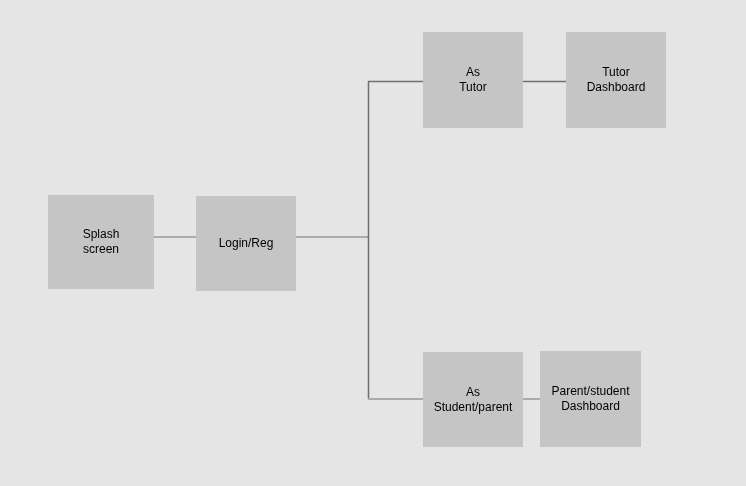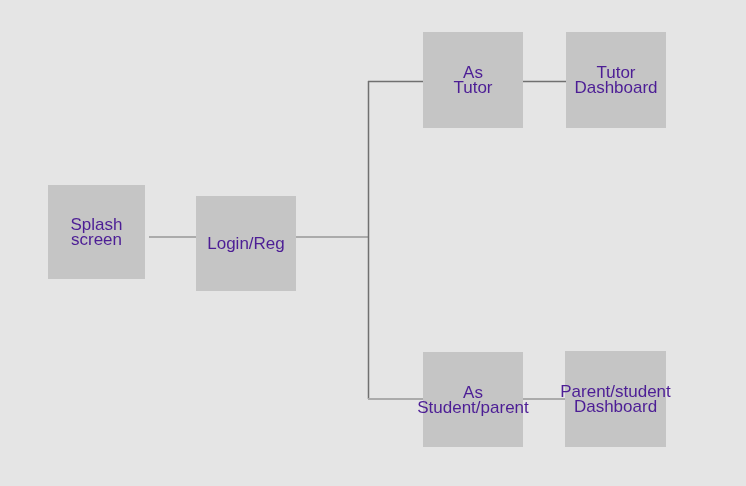--- a/index.html
+++ b/index.html
@@ -23,32 +23,32 @@
     width: 746px;
     height: 486px;
   }
   .flow-node {
     position: absolute;
     background: #c5c5c5;
     display: flex;
     align-items: center;
     justify-content: center;
     text-align: center;
-    color: #4c1d95;
-    font-size: 17px;
+    color: #000000;
+    font-size: 12px;
     line-height: 15px;
     white-space: pre-line;
     user-select: none;
   }
-  .node-splash            { left: 48px;  top: 185px; width: 97px; height: 94px; }
+  .node-splash            { left: 48px;  top: 195px; width: 106px; height: 94px; }
   .node-login             { left: 196px; top: 185px; width: 100px; height: 95px; margin-top: 11px; }
   .node-as-tutor          { left: 423px; top: 32px;  width: 100px; height: 96px; }
   .node-tutor-dashboard   { left: 566px; top: 32px;  width: 100px; height: 96px; }
   .node-as-student        { left: 423px; top: 352px; width: 100px; height: 95px; }
-  .node-parent-dashboard  { left: 565px; top: 351px; width: 101px; height: 96px; }
+  .node-parent-dashboard  { left: 540px; top: 351px; width: 101px; height: 96px; }
 
   .edge-light { stroke: #ababab; stroke-width: 2; }
   .edge-dark  { stroke: #707070; stroke-width: 1.5; }
 </style>
 </head>
 <body>
 
 <div class="canvas">
 
   <svg class="connectors" viewBox="0 0 746 486" xmlns="http://www.w3.org/2000/svg">

